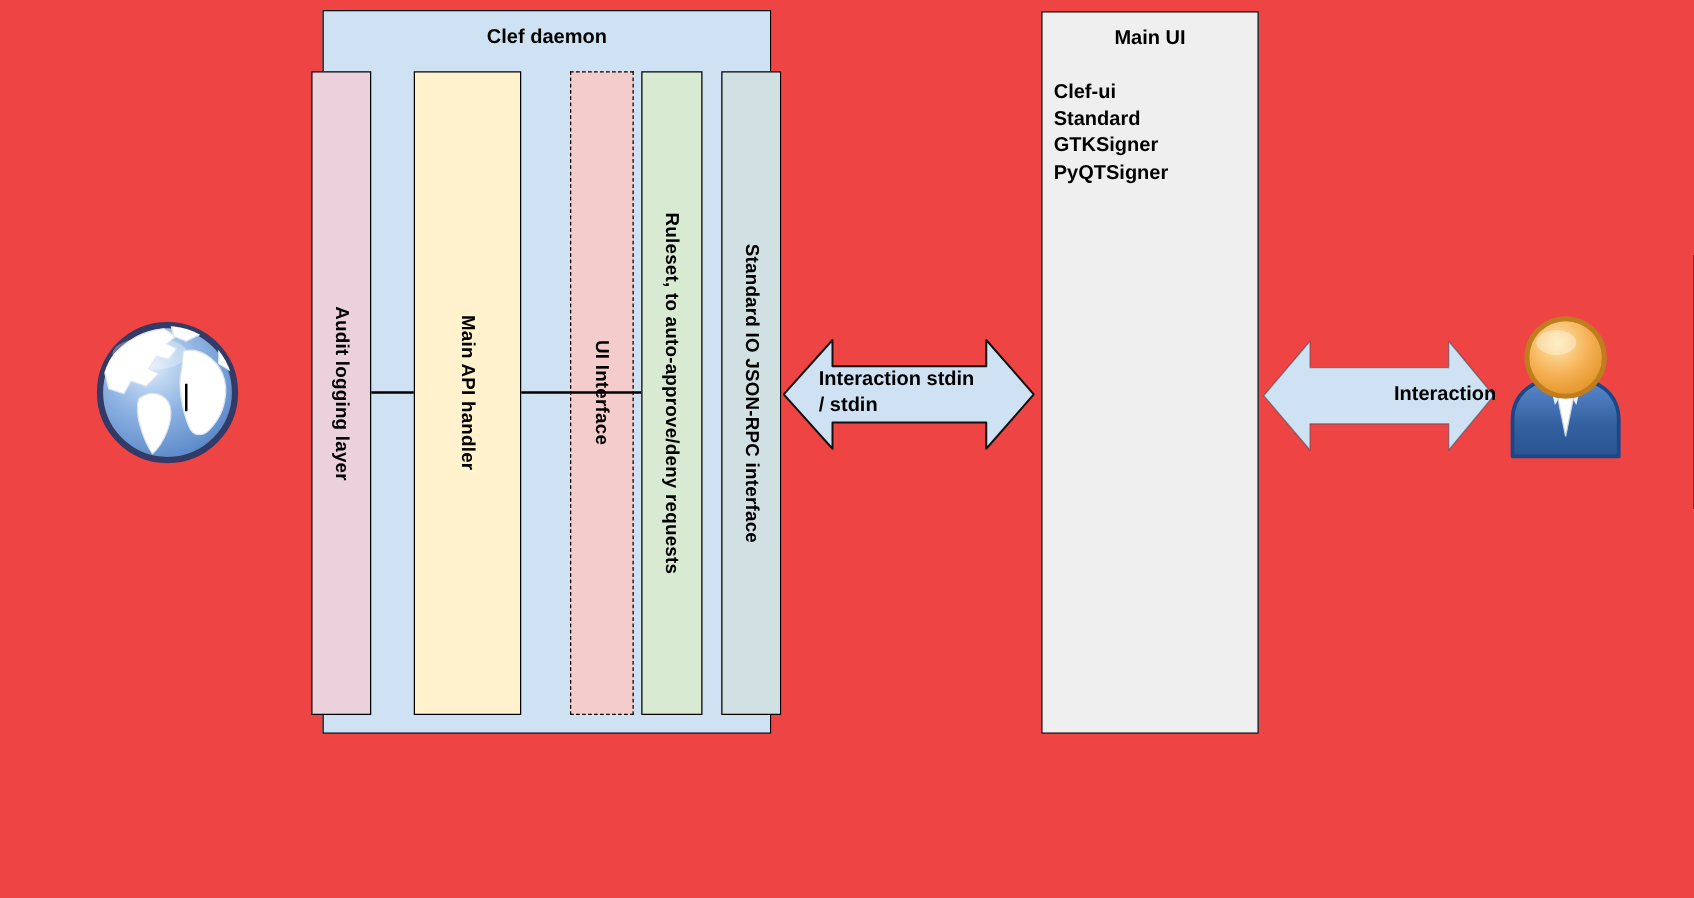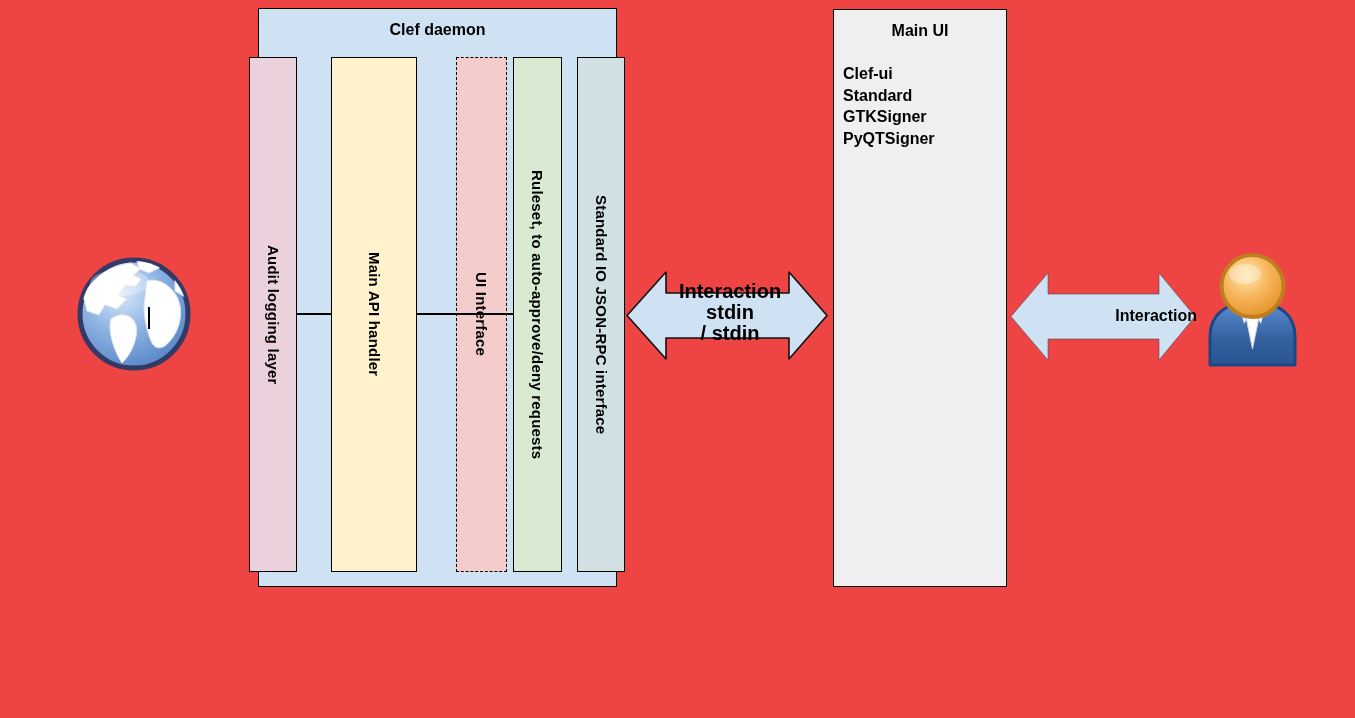--- a/index.html
+++ b/index.html
@@ -47,21 +47,21 @@
     left:833px;top:21px;width:174px;text-align:center;font-size:16px;line-height:20px;
   }
   .someui-list{
     left:843px;top:63px;font-size:16px;line-height:21.5px;
   }
 
   
   .arrow-left-svg{left:626px;top:270px;}
   .arrow-right-svg{left:1010px;top:271px;}
   .arrow-left-label{
-    left:655px;top:281px;width:150px;font-size:20px;line-height:21px;z-index:8;text-align:center;
+    left:655px;top:293px;width:150px;font-size:16px;line-height:21px;z-index:8;
   }
   .arrow-right-label{
     left:1010px;top:306px;width:187px;text-align:right;font-size:16px;line-height:20px;z-index:8;
   }
 
   
   .globe-svg{left:75px;top:253px;}
   .person-svg{left:1205px;top:252px;}
   .z7{z-index:7;}
 </style>

